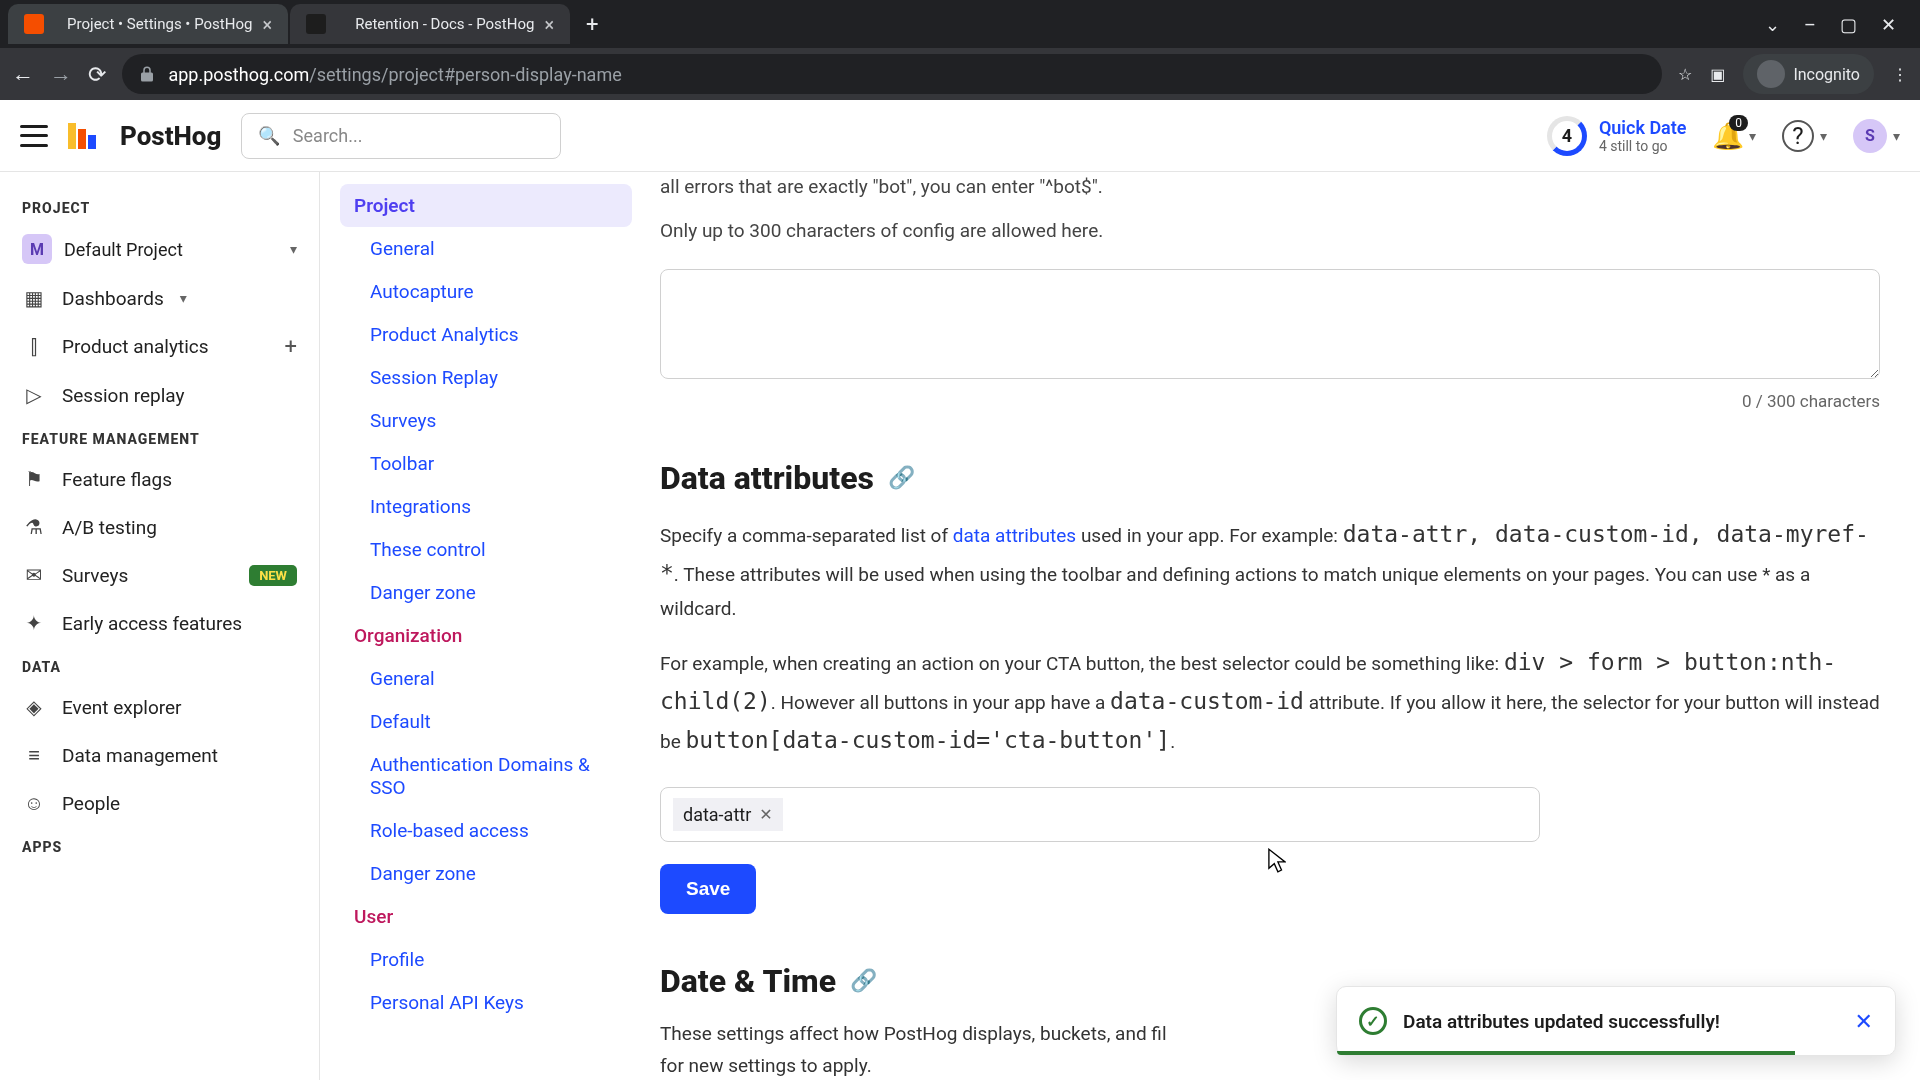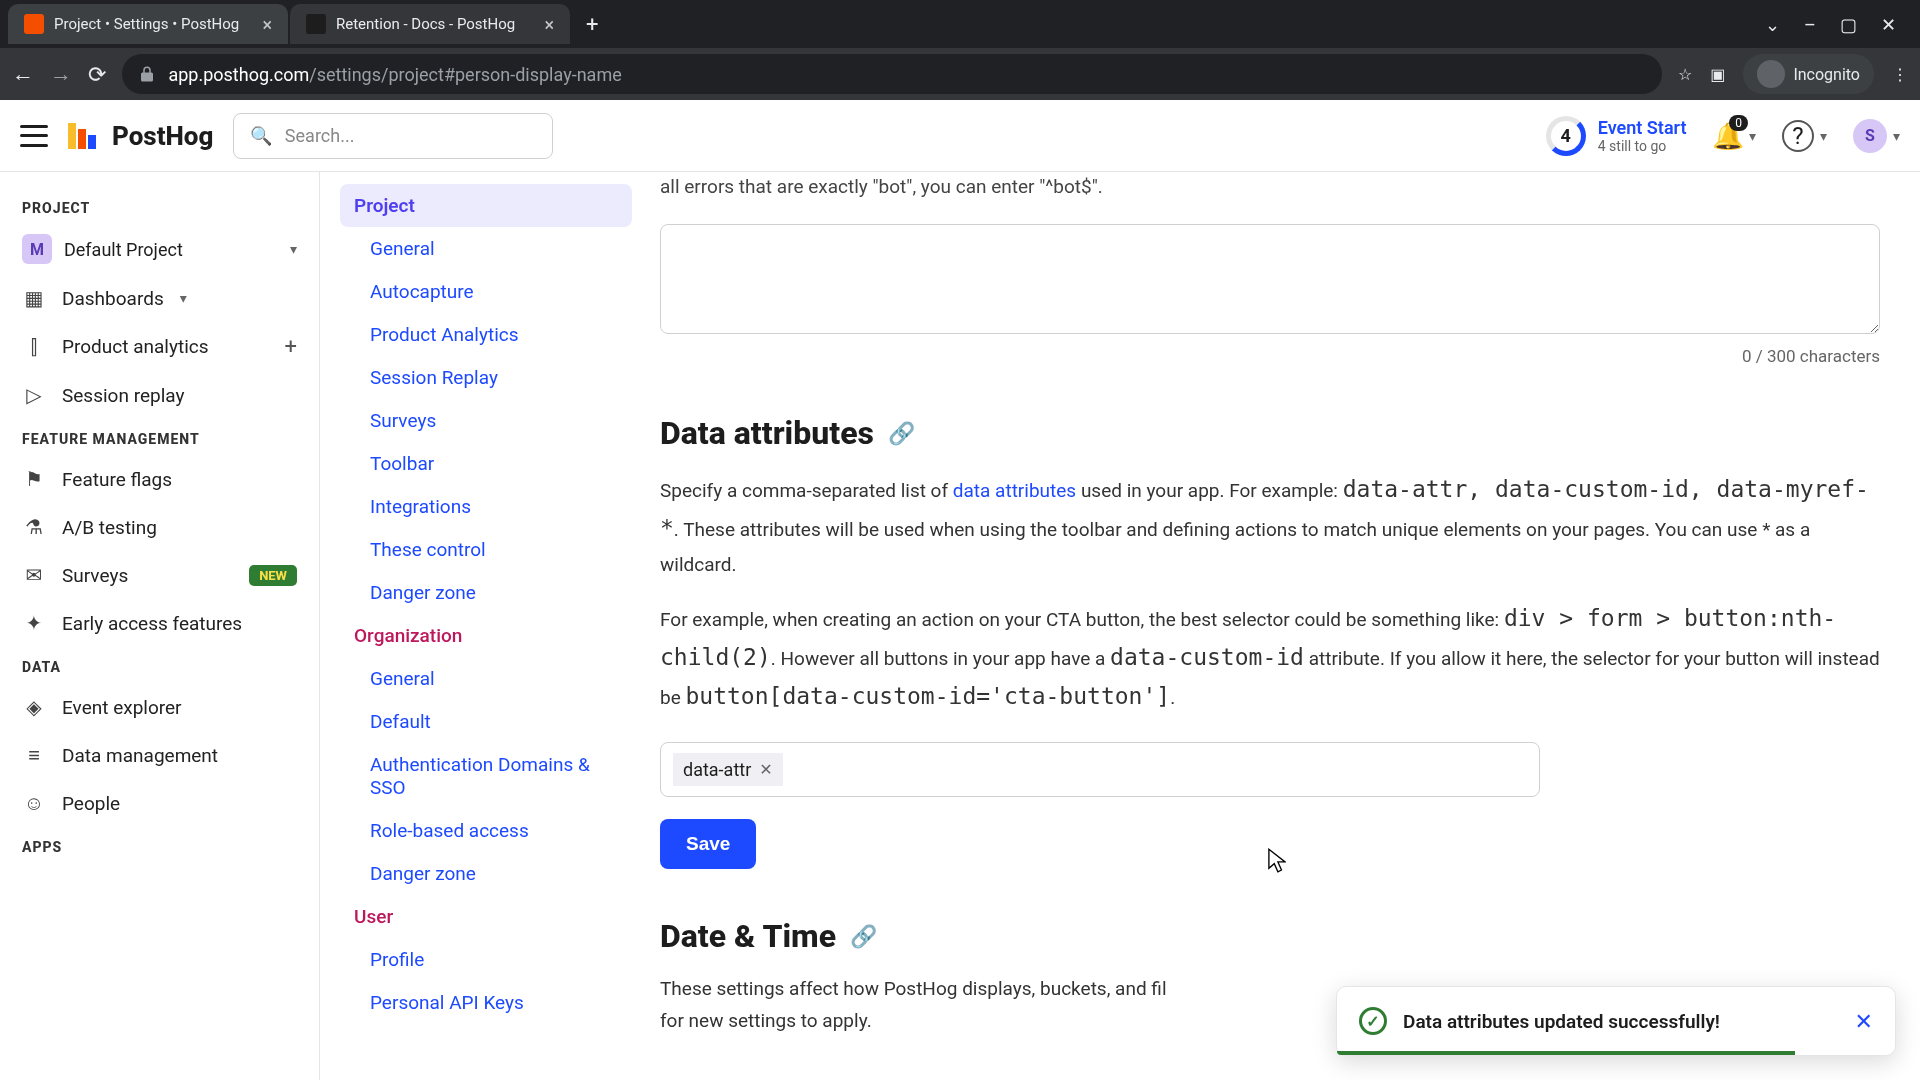--- a/index.html
+++ b/index.html
@@ -5,40 +5,40 @@
 * { box-sizing: border-box; margin: 0; padding: 0; }
 body { font-family: -apple-system, BlinkMacSystemFont, "Segoe UI", Roboto, sans-serif; background: #fff; color: #1d1d1d; overflow: hidden; width: 1920px; height: 1080px; }
 
 
 .browser-chrome { background: #202124; height: 100px; display: flex; flex-direction: column; }
 .tab-strip { display: flex; align-items: center; height: 48px; padding: 0 8px; gap: 2px; }
 .tab { display: flex; align-items: center; background: #35363a; color: #e8eaed; font-size: 16px; padding: 0 16px; height: 40px; border-radius: 10px 10px 0 0; min-width: 280px; gap: 10px; }
 .tab.active { background: #3c4043; }
 .tab-favicon { width: 20px; height: 20px; background: #f54e00; border-radius: 3px; }
 .tab-favicon.docs { background: #1d1d1d; }
-.tab-title { flex: 1; white-space: nowrap; overflow: hidden; text-overflow: ellipsis; font-size: 15px; }
+.tab-title { flex: 1; white-space: nowrap; overflow: hidden; text-overflow: ellipsis; font-size: 15px; text-align: right; }
 .tab-close { font-size: 18px; cursor: pointer; opacity: .8; }
 .tab-new { color: #e8eaed; font-size: 22px; padding: 0 14px; cursor: pointer; }
 .window-controls { margin-left: auto; display: flex; gap: 24px; color: #e8eaed; padding-right: 16px; font-size: 18px; }
 .addr-bar { display: flex; align-items: center; height: 52px; background: #35363a; padding: 0 12px; gap: 16px; }
 .nav-btn { color: #9aa0a6; font-size: 22px; cursor: pointer; }
 .nav-btn.enabled { color: #e8eaed; }
 .url-field { flex: 1; background: #202124; color: #e8eaed; border-radius: 22px; height: 40px; display: flex; align-items: center; padding: 0 16px; gap: 12px; font-size: 18px; }
 .url-secure { width: 18px; height: 18px; }
 .url-text { color: #9aa0a6; }
 .url-text .host { color: #fff; }
 .addr-right { display: flex; align-items: center; gap: 18px; color: #e8eaed; }
 .incognito-pill { display: flex; align-items: center; gap: 8px; background: #3c4043; padding: 6px 14px; border-radius: 20px; font-size: 16px; }
 .incognito-avatar { width: 28px; height: 28px; border-radius: 50%; background: #5f6368; }
 
 
 .app-topbar { height: 72px; border-bottom: 1px solid #e5e5e5; display: flex; align-items: center; padding: 0 20px; gap: 20px; }
 .hamburger { width: 28px; height: 22px; display: flex; flex-direction: column; justify-content: space-between; cursor: pointer; }
 .hamburger span { height: 3px; background: #1d1d1d; border-radius: 2px; }
-.logo { display: flex; align-items: center; gap: 16px; font-weight: 800; font-size: 26px; }
+.logo { display: flex; align-items: center; gap: 24px; font-weight: 800; font-size: 26px; }
 .logo-mark { display: flex; gap: 2px; }
 .logo-mark span { width: 8px; height: 26px; }
 .logo-mark span:nth-child(1){ background: #f9bd2b; }
 .logo-mark span:nth-child(2){ background: #f54e00; height: 20px; margin-top: 6px; }
 .logo-mark span:nth-child(3){ background: #1d4aff; height: 14px; margin-top: 12px; }
 .search-box { display: flex; align-items: center; gap: 12px; border: 1px solid #d0d0d0; border-radius: 8px; height: 46px; padding: 0 16px; width: 320px; color: #888; font-size: 18px; }
 .topbar-right { margin-left: auto; display: flex; align-items: center; gap: 26px; }
 .quickstart { display: flex; align-items: center; gap: 12px; }
 .progress-ring { width: 40px; height: 40px; border-radius: 50%; border: 5px solid #e5e5e5; border-right-color: #1d4aff; border-bottom-color: #1d4aff; display: flex; align-items: center; justify-content: center; font-weight: 700; font-size: 18px; }
 .qs-text .qs-title { color: #1d4aff; font-weight: 600; font-size: 18px; }
@@ -164,21 +164,21 @@
   <div class="search-box">
     <span>🔍</span>
     <span>Search...</span>
   </div>
   <div class="topbar-right">
     <div class="quickstart">
       <div class="progress-ring">
           <span>4</span>
         </div>
       <div class="qs-text">
-        <div class="qs-title">Event Start</div>
+        <div class="qs-title">Quick Date</div>
         <div class="qs-sub">4 still to go</div>
       </div>
     </div>
     <div class="bell-wrap">
       <span>🔔</span>
       <span class="bell-badge">0</span>
       <span style="font-size:14px;color:#666;">▾</span>
     </div>
     <div style="display:flex;align-items:center;gap:6px;">
       <div class="help-wrap">?</div>
@@ -274,20 +274,21 @@
       <div class="sn-item">Role-based access</div>
       <div class="sn-item">Danger zone</div>
 
       <div class="sn-group muted">User</div>
       <div class="sn-item">Profile</div>
       <div class="sn-item">Personal API Keys</div>
     </div>
 
     <div class="content">
       <div class="partial-text">all errors that are exactly "bot", you can enter "^bot$".</div>
+      <div class="hint-text">Only up to 300 characters of config are allowed here.</div>
       <textarea class="big-textarea" style=""></textarea>
       <div class="char-counter">0 / 300 characters</div>
 
       <div class="section-heading">
         <span>Data attributes</span>
         <span class="anchor-link">🔗</span>
       </div>
       <p class="body-text">
         <span>Specify a comma-separated list of </span><a href="#">data attributes</a><span> used in your app. For example: </span><code class="inline">data-attr, data-custom-id, data-myref-*</code><span>. These attributes will be used when using the toolbar and defining actions to match unique elements on your pages. You can use * as a wildcard.</span>
       </p>

